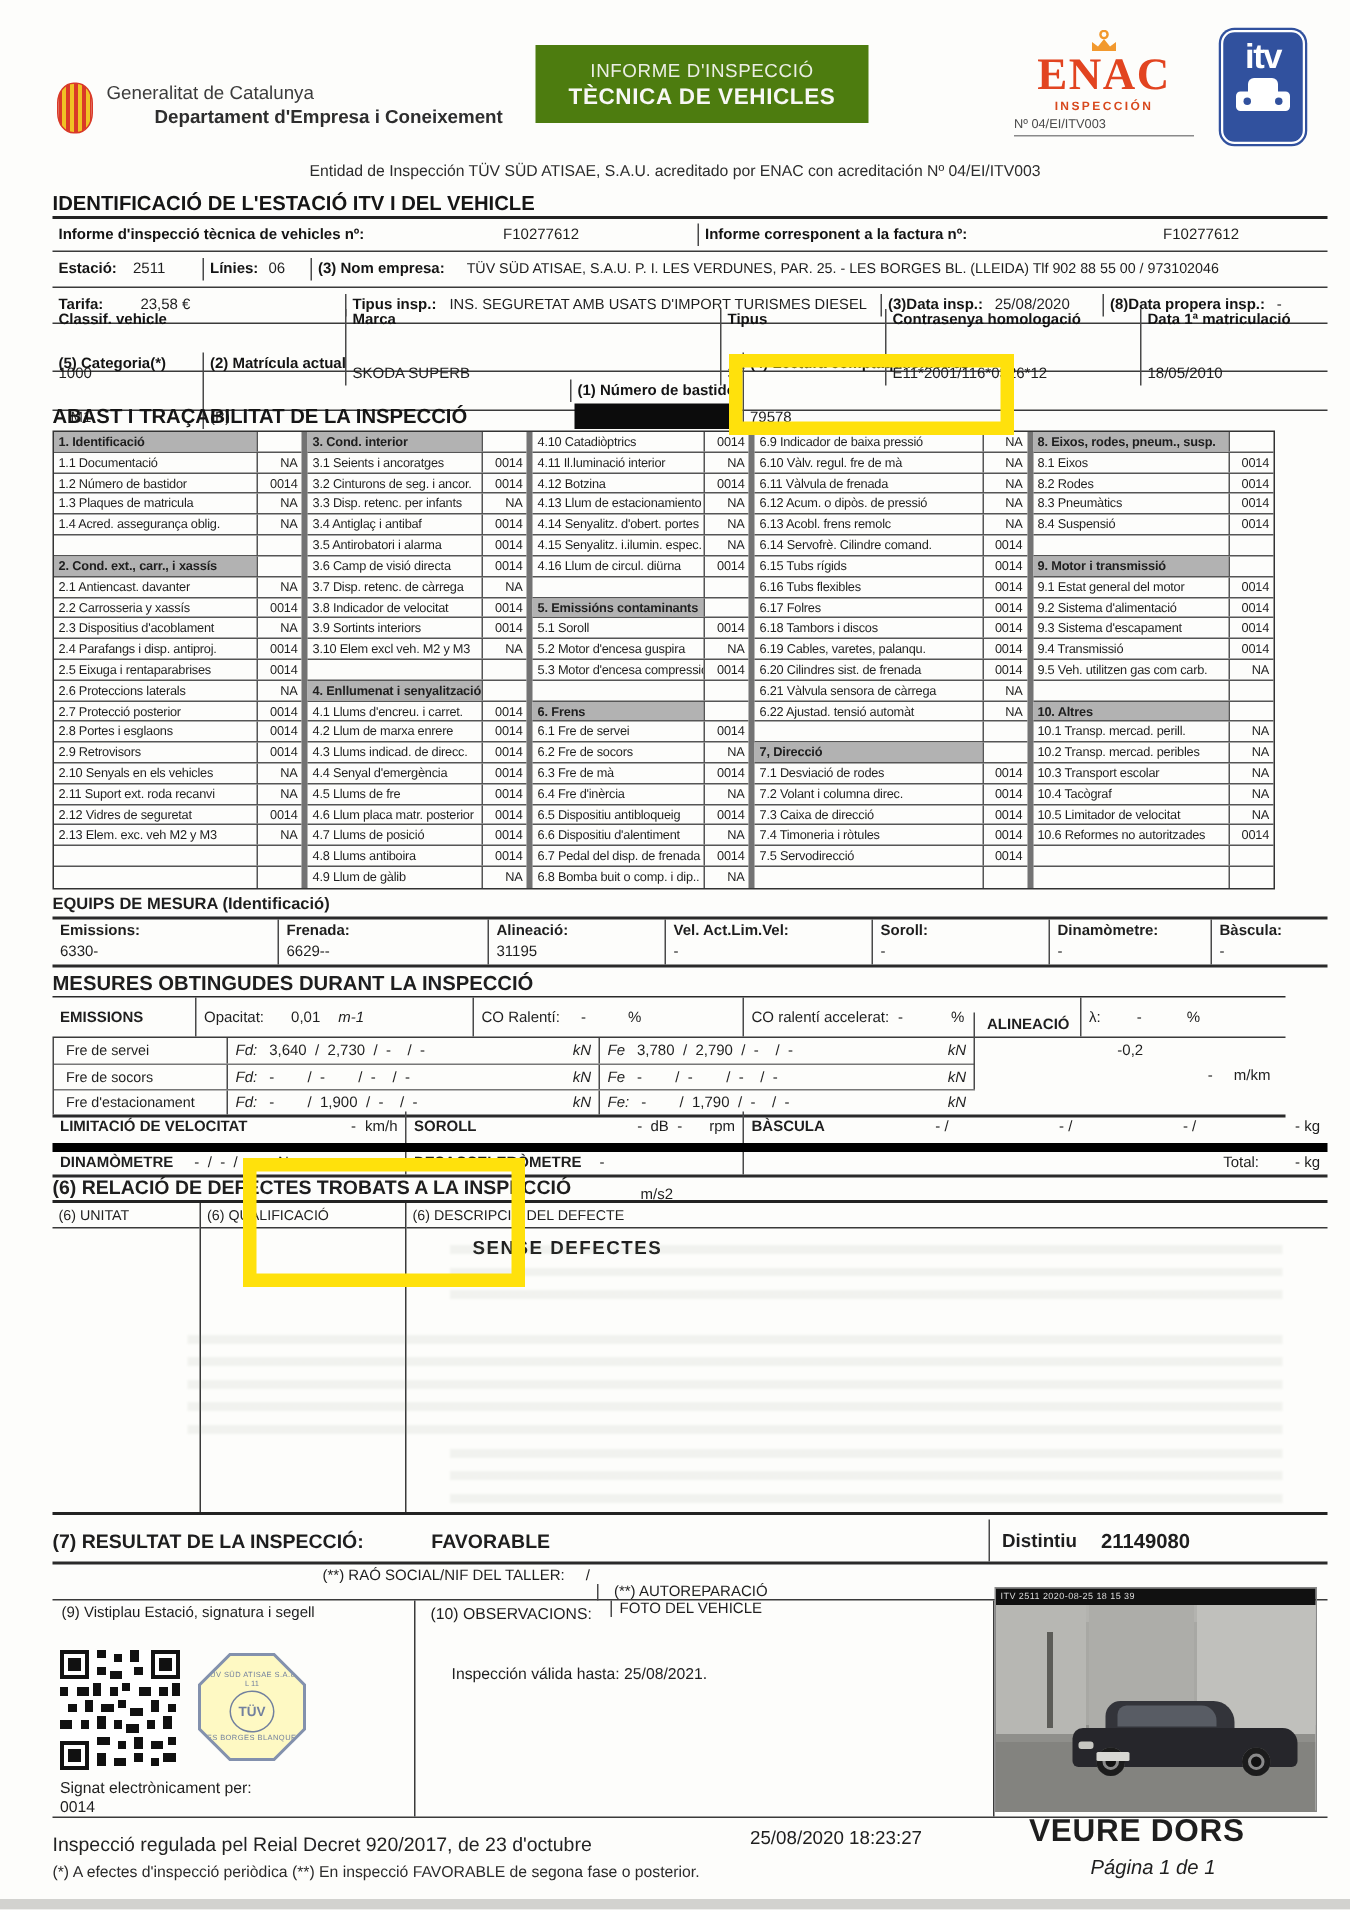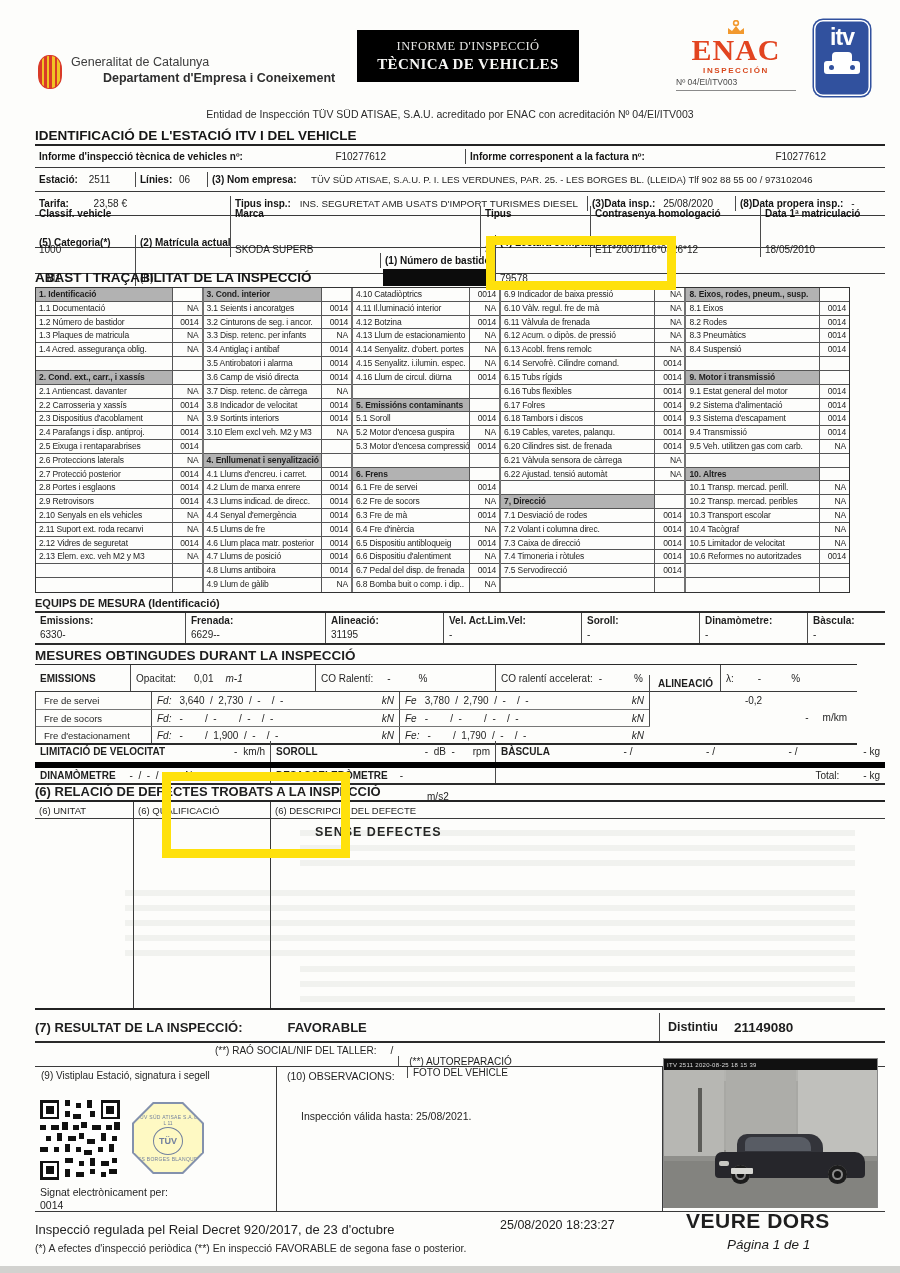--- a/index.html
+++ b/index.html
@@ -10,22 +10,22 @@
   .pre{white-space:pre;}
   .it{font-style:italic;}
 
   
   .gencat{left:38px;top:55px;display:flex;gap:9px;align-items:flex-start;}
   .senyera{width:22px;height:32px;border-radius:46% 46% 46% 46%/40% 40% 40% 40%;
            background:repeating-linear-gradient(90deg,#d93a28 0 2.6px,#f0c224 2.6px 5.2px);
            border:1.5px solid #d93a28;}
   .gencat .t1{font-size:12.5px;color:#3c3c3c;line-height:15px;}
   .gencat .t2{font-size:12.5px;font-weight:bold;color:#2e2e2e;line-height:16px;margin-left:32px;}
-  .titlebox{left:357px;top:30px;width:222px;height:52px;background:#000000;
-            display:flex;flex-direction:column;align-items:center;justify-content:center;color:#f7f7f5;font-family:Liberation Serif, serif;}
+  .titlebox{left:357px;top:30px;width:222px;height:52px;background:#4d7c0f;
+            display:flex;flex-direction:column;align-items:center;justify-content:center;color:#f7f7f5;}
   .titlebox .l1{font-size:12.5px;letter-spacing:.4px;opacity:.93;}
   .titlebox .l2{font-size:15px;font-weight:bold;letter-spacing:.4px;margin-top:2px;}
   .enac{left:676px;top:20px;width:120px;text-align:center;}
   .enac .crown{display:block;margin:0 auto;}
   .enac .name{font-family:"Liberation Serif",serif;font-weight:bold;font-size:30px;line-height:28px;
               color:#e24420;letter-spacing:1px;}
   .enac .sub{font-size:8px;font-weight:bold;color:#d8491e;letter-spacing:1.6px;margin-top:2px;}
   .enac .num{font-size:8.5px;color:#4a4a4a;text-align:left;margin-top:2px;border-bottom:1px solid #8a8a8a;
              padding-bottom:3px;}
   .itvbadge{left:814px;top:20px;width:56px;height:76px;background:#31519e;border-radius:9px;
@@ -49,21 +49,21 @@
   .twoline{display:flex;flex-direction:column;justify-content:flex-start;align-items:flex-start;padding:2px 4px;gap:23px;}
   .twoline .v{font-weight:normal;margin-top:2px;}
   .redact{left:383px;top:269px;width:110px;height:17px;background:#0c0c0c;z-index:4;}
   .hl{border:9px solid #ffe10c;background:transparent;z-index:6;}
   .hl1{left:486px;top:236px;width:172px;height:36px;}
   .hl2{left:162px;top:772px;width:170px;height:68px;}
 
   
   .abast-grid{left:35px;top:287px;width:815px;height:306px;display:flex;border:1px solid #333;box-sizing:border-box;background:#fdfdfb;}
   .acol{display:flex;flex-direction:column;box-sizing:border-box;}
-  .acol + .acol{border-left:2px solid #737373;}
+  .acol + .acol{border-left:4px solid #737373;}
   .arow{display:flex;height:13.86px;box-sizing:border-box;border-bottom:1px solid #555;
         font-size:8.5px;line-height:12.5px;letter-spacing:-0.15px;}
   .arow:last-child{border-bottom:none;}
   .alab{flex:1;padding:0 1px 0 3px;white-space:nowrap;overflow:hidden;}
   .aval{width:30px;border-left:1px solid #555;text-align:right;padding-right:3px;box-sizing:border-box;}
   .ahead .alab{background:#b2b2b2;font-weight:bold;letter-spacing:-0.1px;}
 
   
   .equips-title{left:35px;top:597px;font-size:11px;font-weight:bold;}
   .equips{left:35px;top:611px;width:850px;border-top:2px solid #2a2a2a;border-bottom:2px solid #2a2a2a;

